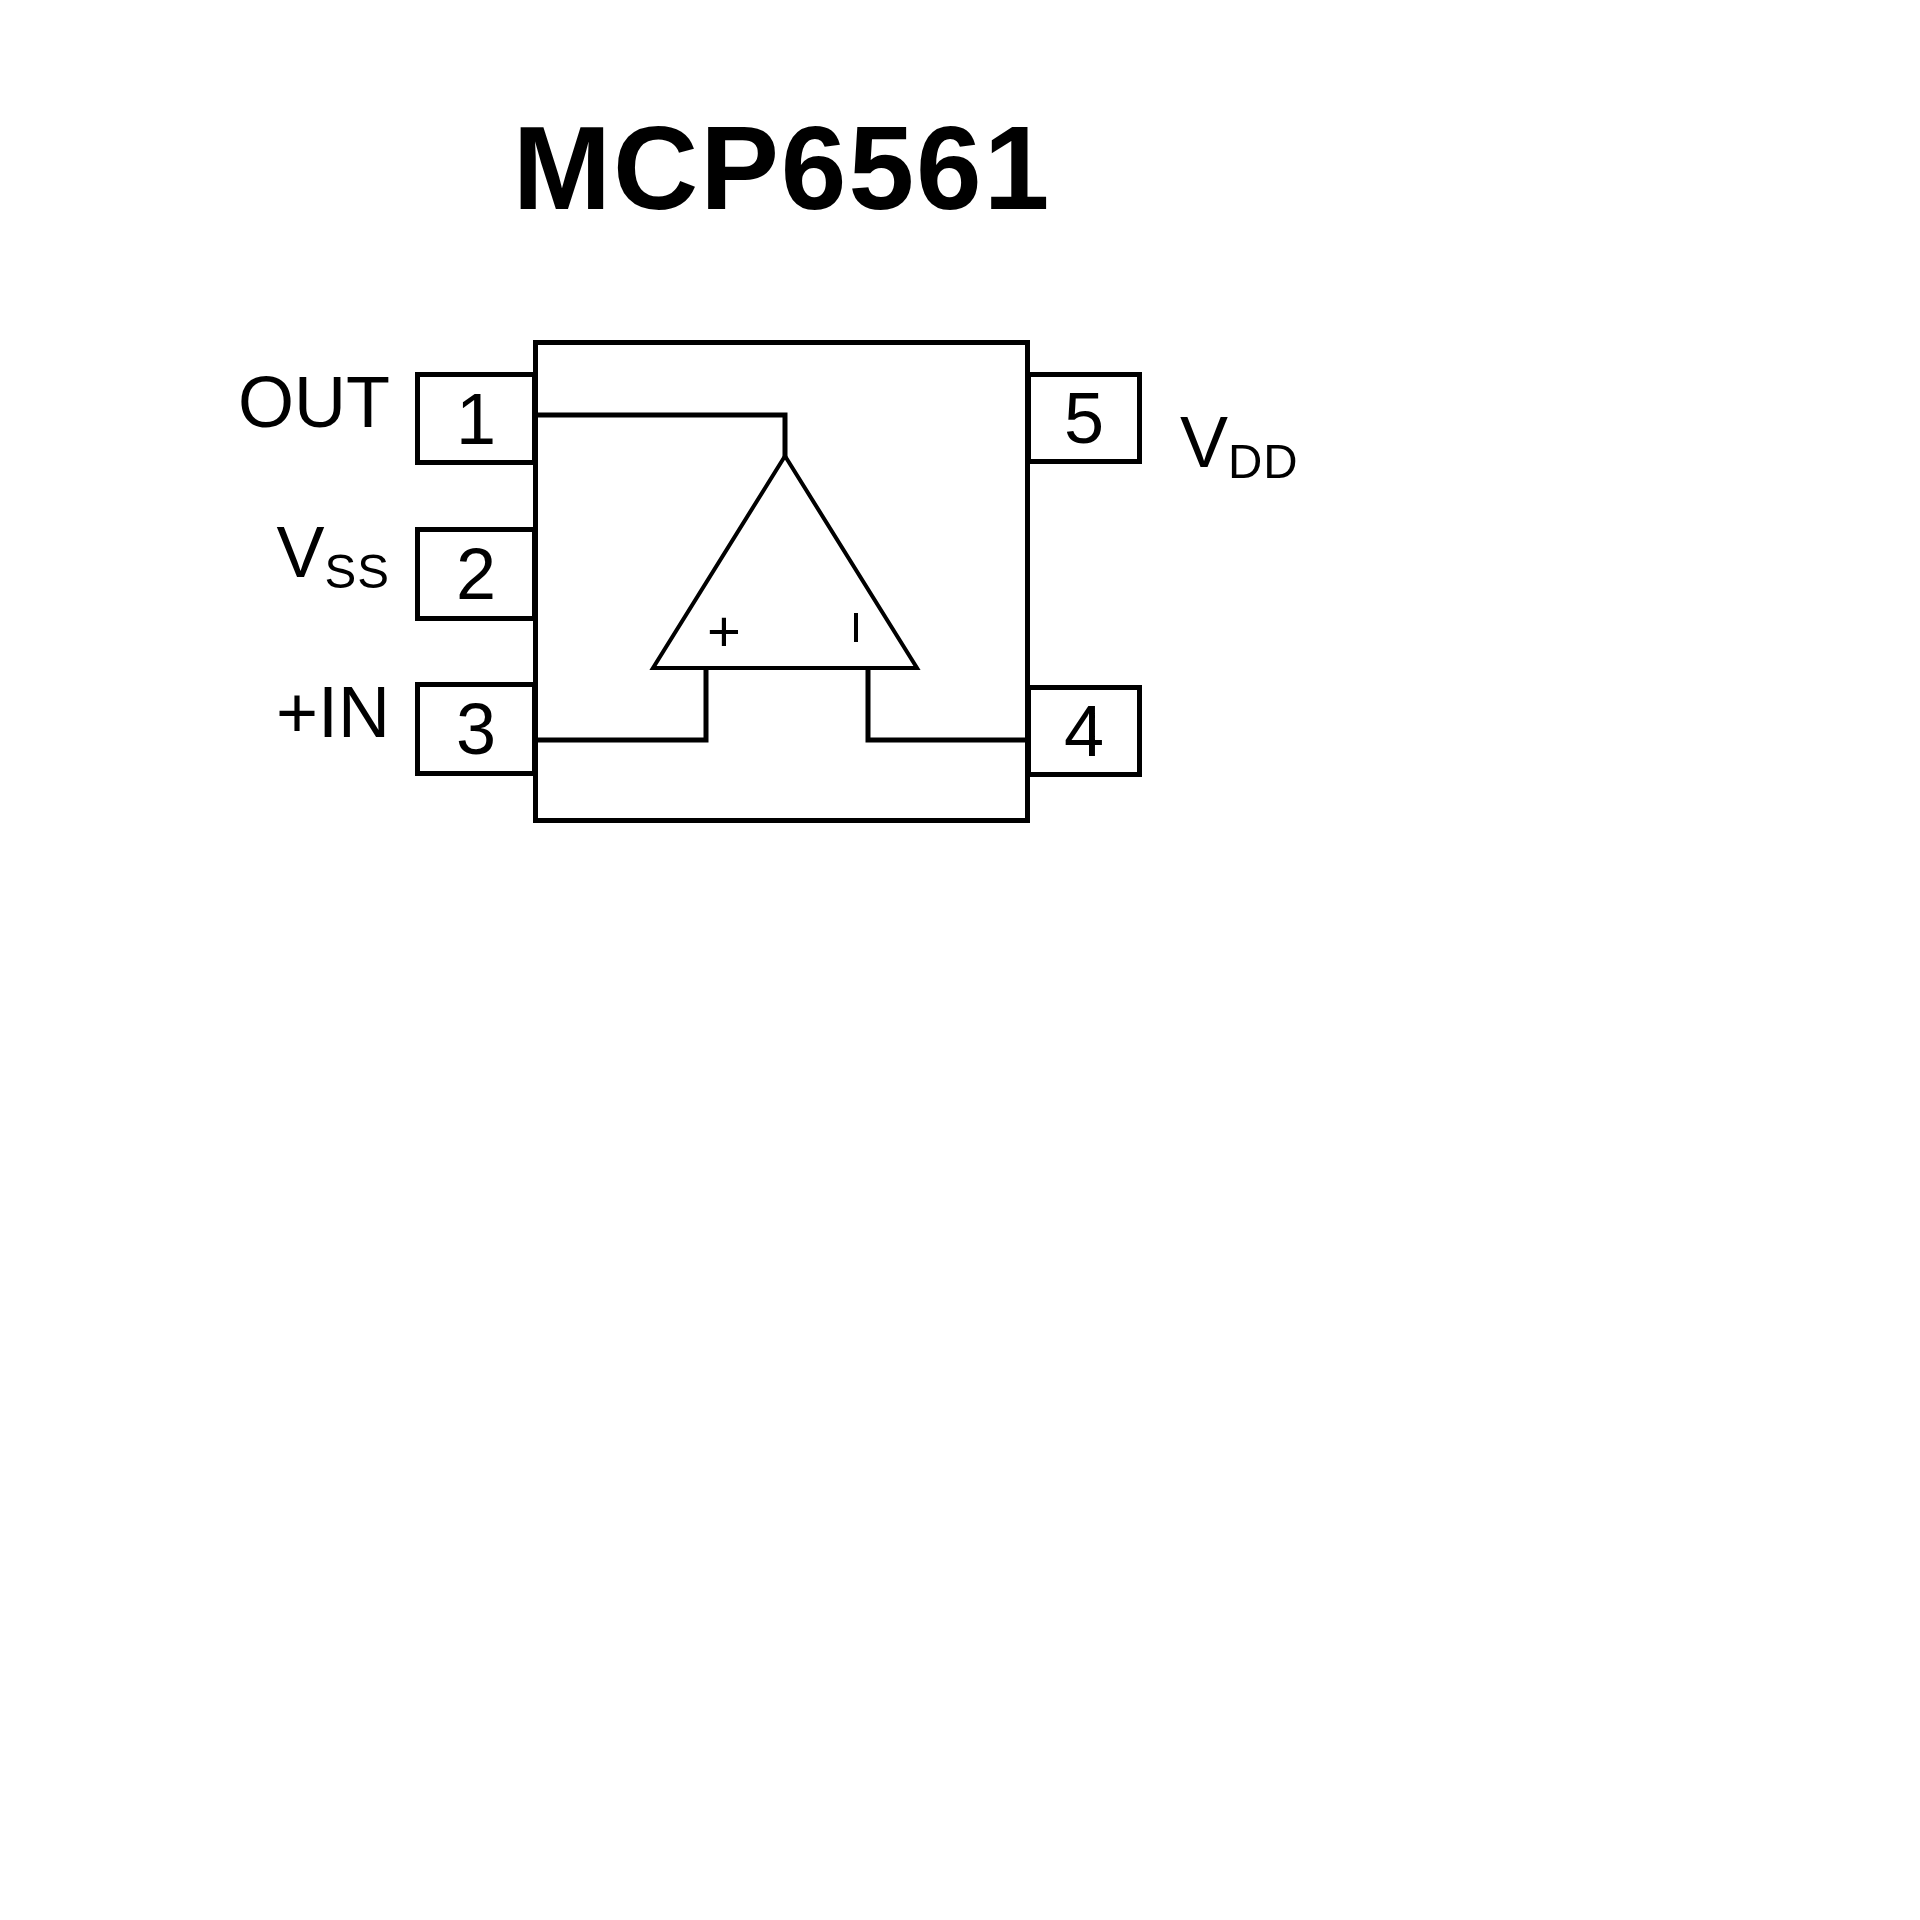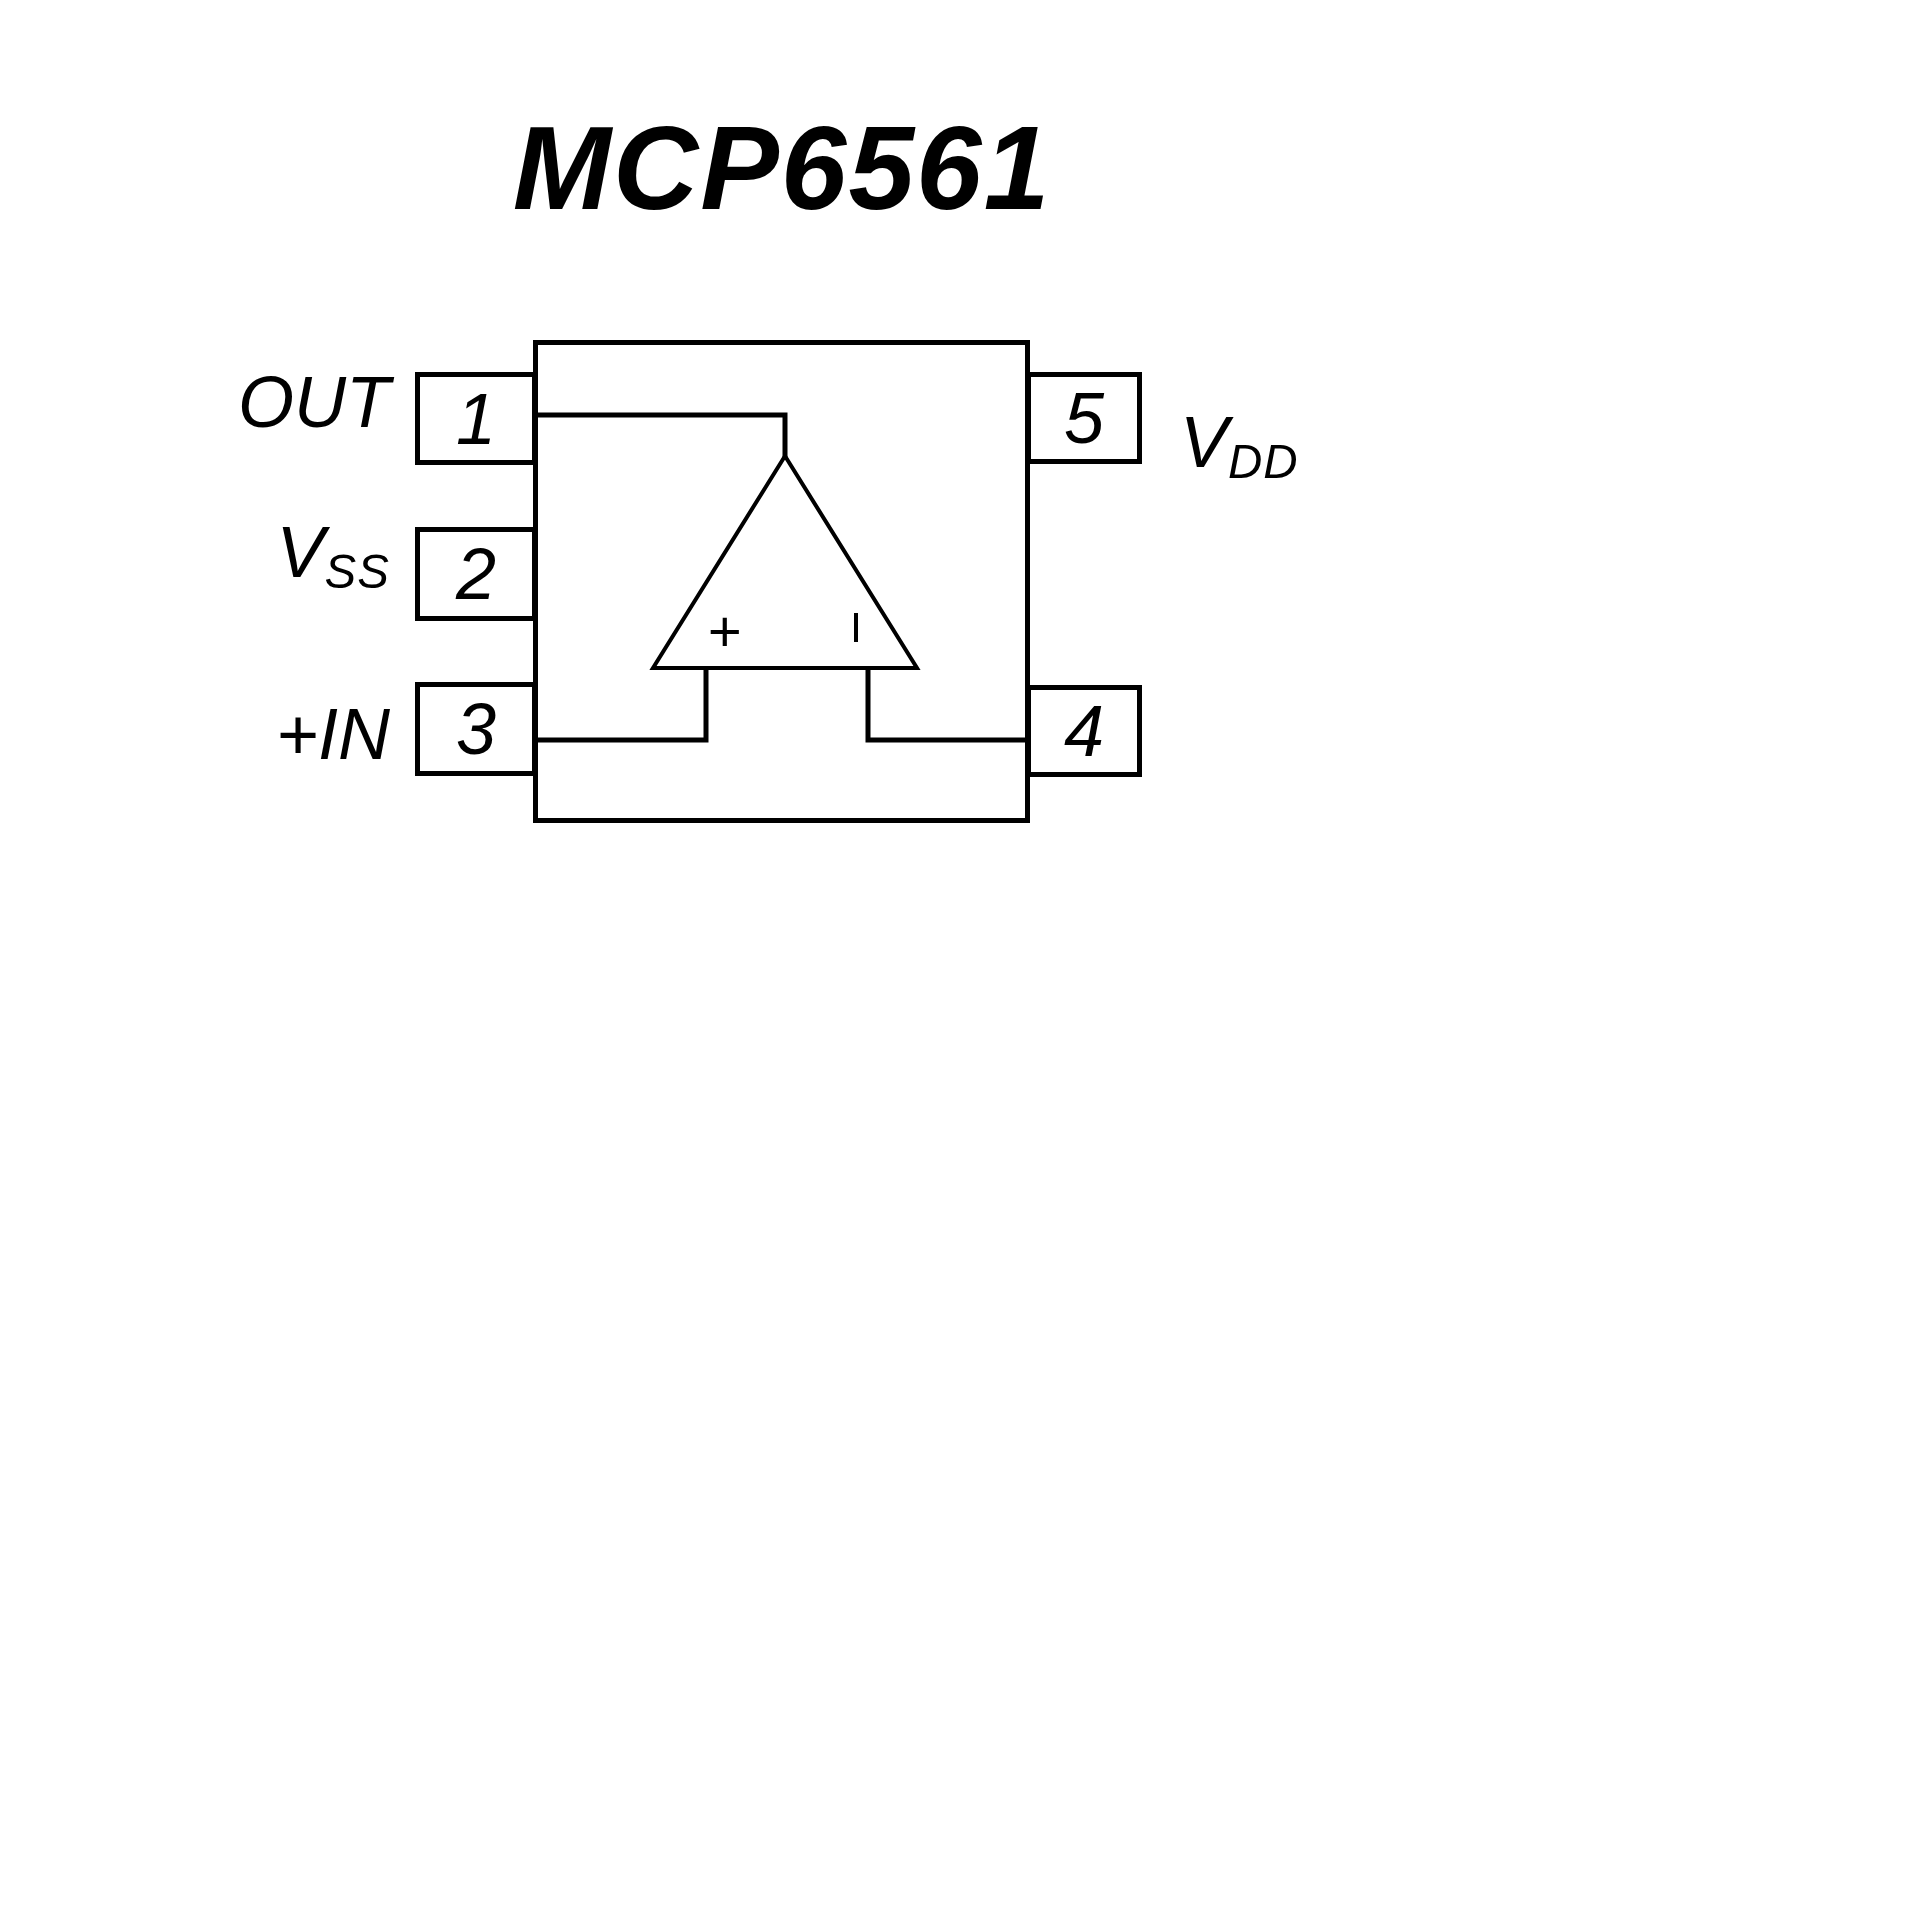--- a/index.html
+++ b/index.html
@@ -8,21 +8,20 @@
     background: #ffffff;
   }
   .page {
     position: relative;
     width: 1756px;
     height: 1920px;
     background: #ffffff;
     color: #000000;
     font-family: "Liberation Sans", sans-serif;
     overflow: hidden;
-    font-style: italic;
   }
   .title {
     position: absolute;
     left: 382px;
     top: 100px;
     width: 800px;
     text-align: center;
     font-size: 118px;
     font-weight: bold;
     letter-spacing: 2px;
@@ -117,21 +116,21 @@
   <div class="pin-box" style="left:1026px; top:685px; width:116px; height:92px;">
     <span>4</span>
   </div>
 
   <div class="pin-label label-left" style="top:366px;">
     <span>OUT</span><span class="sub"></span>
   </div>
   <div class="pin-label label-left" style="top:516px;">
     <span>V</span><span class="sub">SS</span>
   </div>
-  <div class="pin-label label-left" style="top:676px;margin-top:22px;">
+  <div class="pin-label label-left" style="top:676px;">
     <span>+IN</span><span class="sub"></span>
   </div>
 
   <div class="pin-label label-right" style="top:366px;margin-top:40px;">
     <span>V</span><span class="sub">DD</span>
   </div>
 
   <svg class="wiring" width="1920" height="1920" viewBox="0 0 1920 1920">
     <path d="M537,415 H785 V458" stroke-width="5"></path>
     <path d="M537,740 H706 V668" stroke-width="5"></path>

